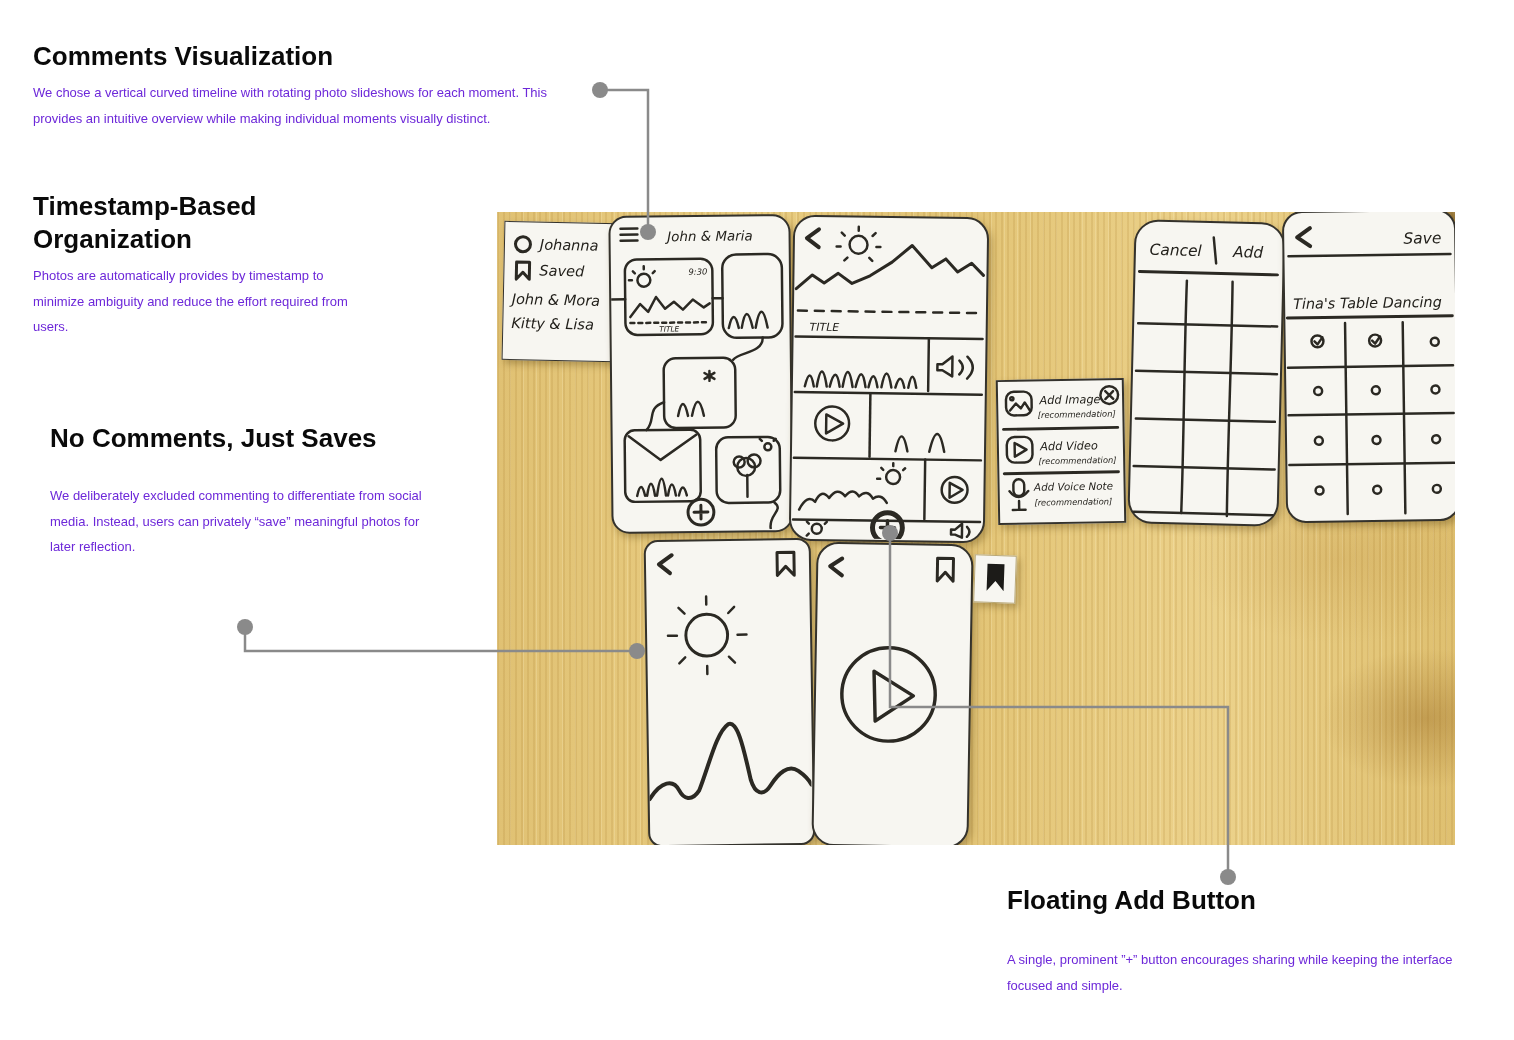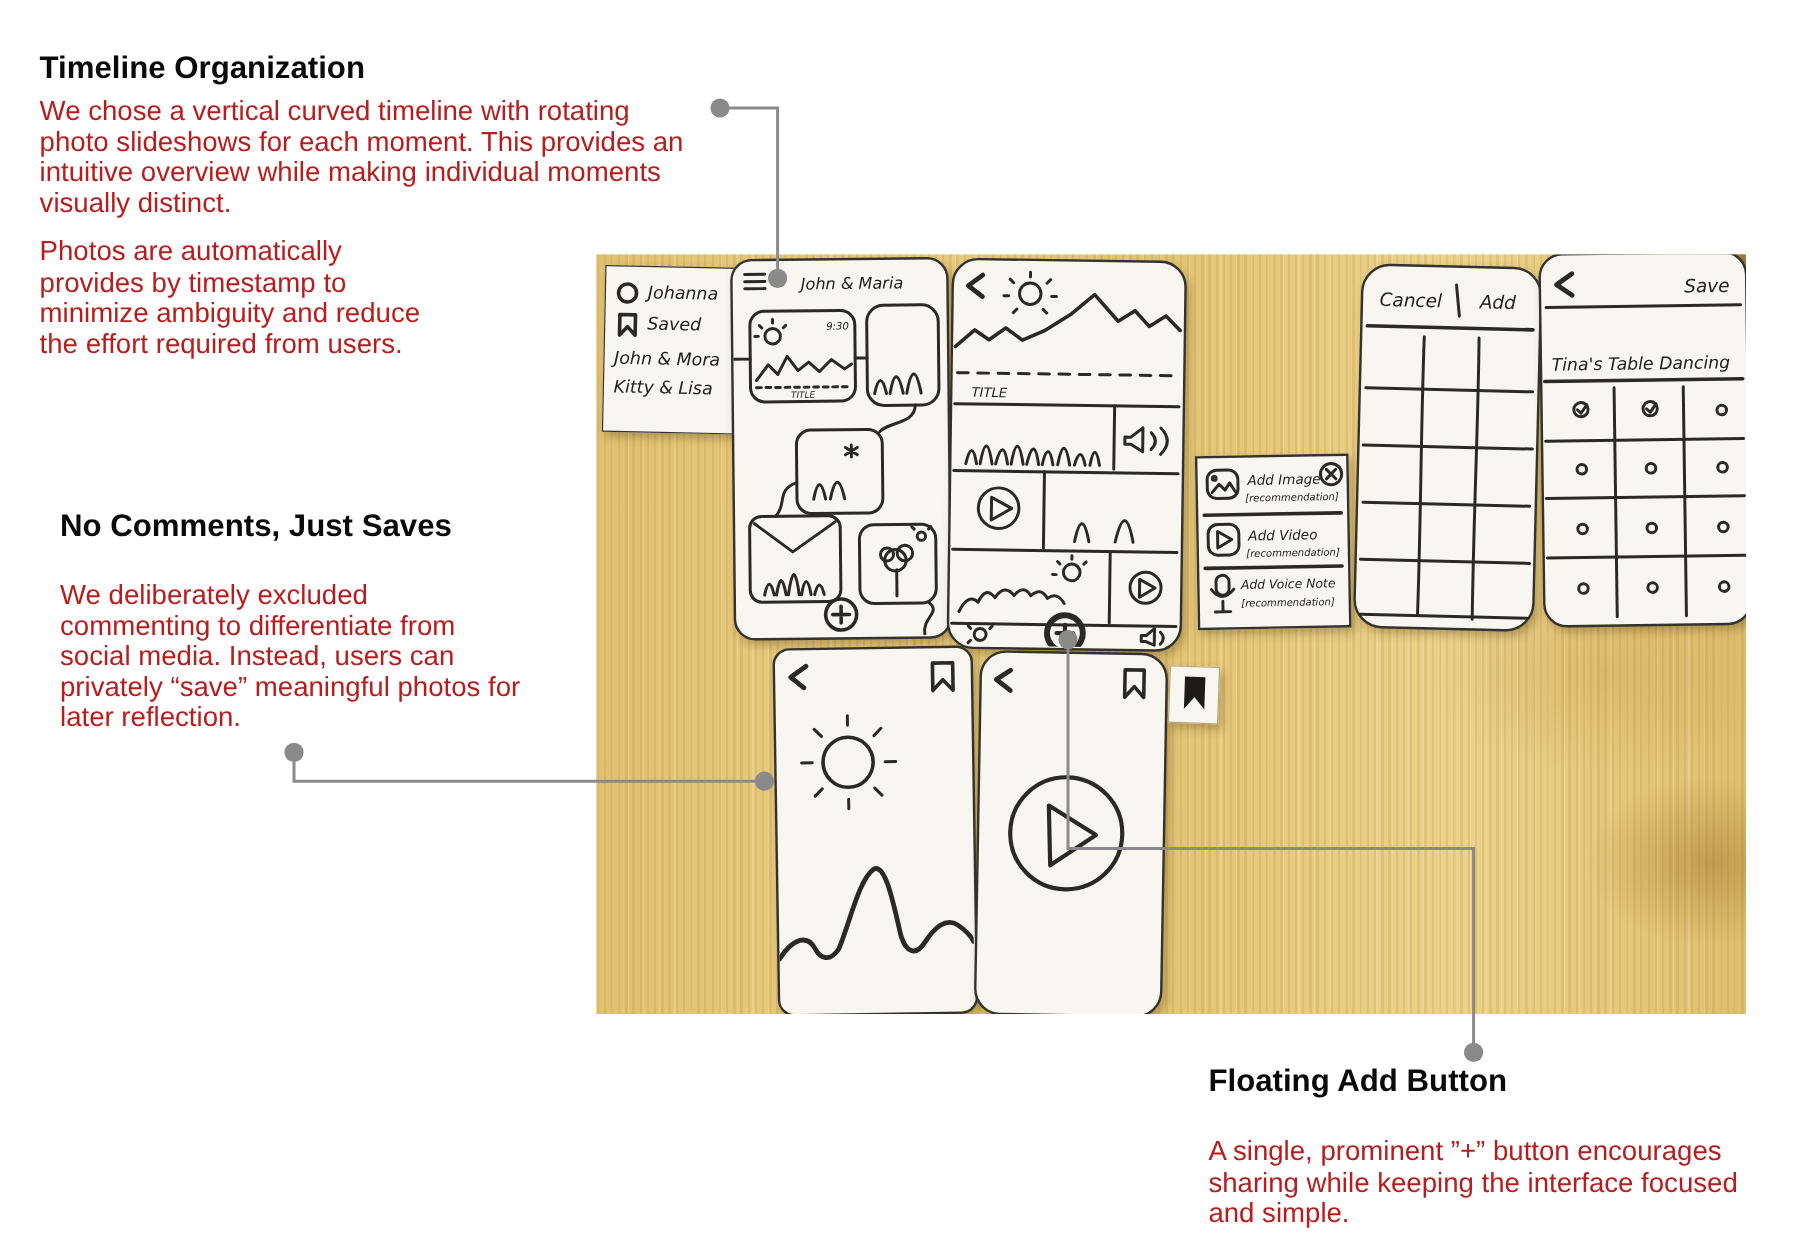--- a/index.html
+++ b/index.html
@@ -3,21 +3,21 @@
 <meta charset="utf-8">
 <style>
   * { box-sizing: border-box; }
   html,body { margin:0; padding:0; background:#ffffff; }
   .page {
     position:relative; width:1514px; height:1040px; overflow:hidden;
     font-family:"Liberation Sans", sans-serif; color:#0b0b0b; background:#ffffff;
   }
   .ann { position:absolute; }
   .ann h2 { margin:0; font-size:26px; line-height:33px; font-weight:bold; color:#0a0a0a; }
-  .ann p  { margin:7px 0 0 0; font-size:23px; line-height:25.5px; color:#b91c1c; }
+  .ann p  { margin:7px 0 0 0; font-size:13px; line-height:25.5px; color:#6d28d9; }
   .ann-nocomments p { margin-top:28px; }
   .ann-floating  p { margin-top:30px; }
 
   .connectors { position:absolute; left:0; top:0; z-index:5; pointer-events:none; }
 
   .photo {
     position:absolute; left:497px; top:212px; width:958px; height:633px; z-index:1; overflow:hidden;
     background:
       radial-gradient(150px 100px at 97% 80%, rgba(146,98,28,.38), transparent 70%),
       radial-gradient(130px 60px at 99.5% 1%, rgba(94,62,20,.55), transparent 72%),
@@ -38,25 +38,26 @@
   }
   .sticky-text { font-family:"DejaVu Sans", sans-serif; font-style:italic; color:#23211c; }
   .note-row { display:flex; align-items:center; gap:7px; margin:5px 0 0 8px; font-size:14.5px; }
 </style>
 </head>
 <body>
 
 <div class="page">
 
   <section class="ann" style="left:33px; top:40px; width:548px;">
-    <h2>Timeline Organization</h2>
+    <h2>Comments Visualization</h2>
     <p>We chose a vertical curved timeline with rotating photo slideshows for each moment. This provides an intuitive overview while making individual moments visually distinct.</p>
   </section>
 
   <section class="ann" style="left:33px; top:190px; width:345px;">
+    <h2 style="width:300px;">Timestamp-Based Organization</h2>
     <p>Photos are automatically provides by timestamp to minimize ambiguity and reduce the effort required from users.</p>
   </section>
 
   <section class="ann ann-floating" style="left:1007px; top:884px; width:450px;">
     <h2>Floating Add Button</h2>
     <p>A single, prominent ”+” button encourages sharing while keeping the interface focused and simple.</p>
   </section>
 
   <section class="ann ann-nocomments" style="left:50px; top:422px; width:385px;">
     <h2>No Comments, Just Saves</h2>

